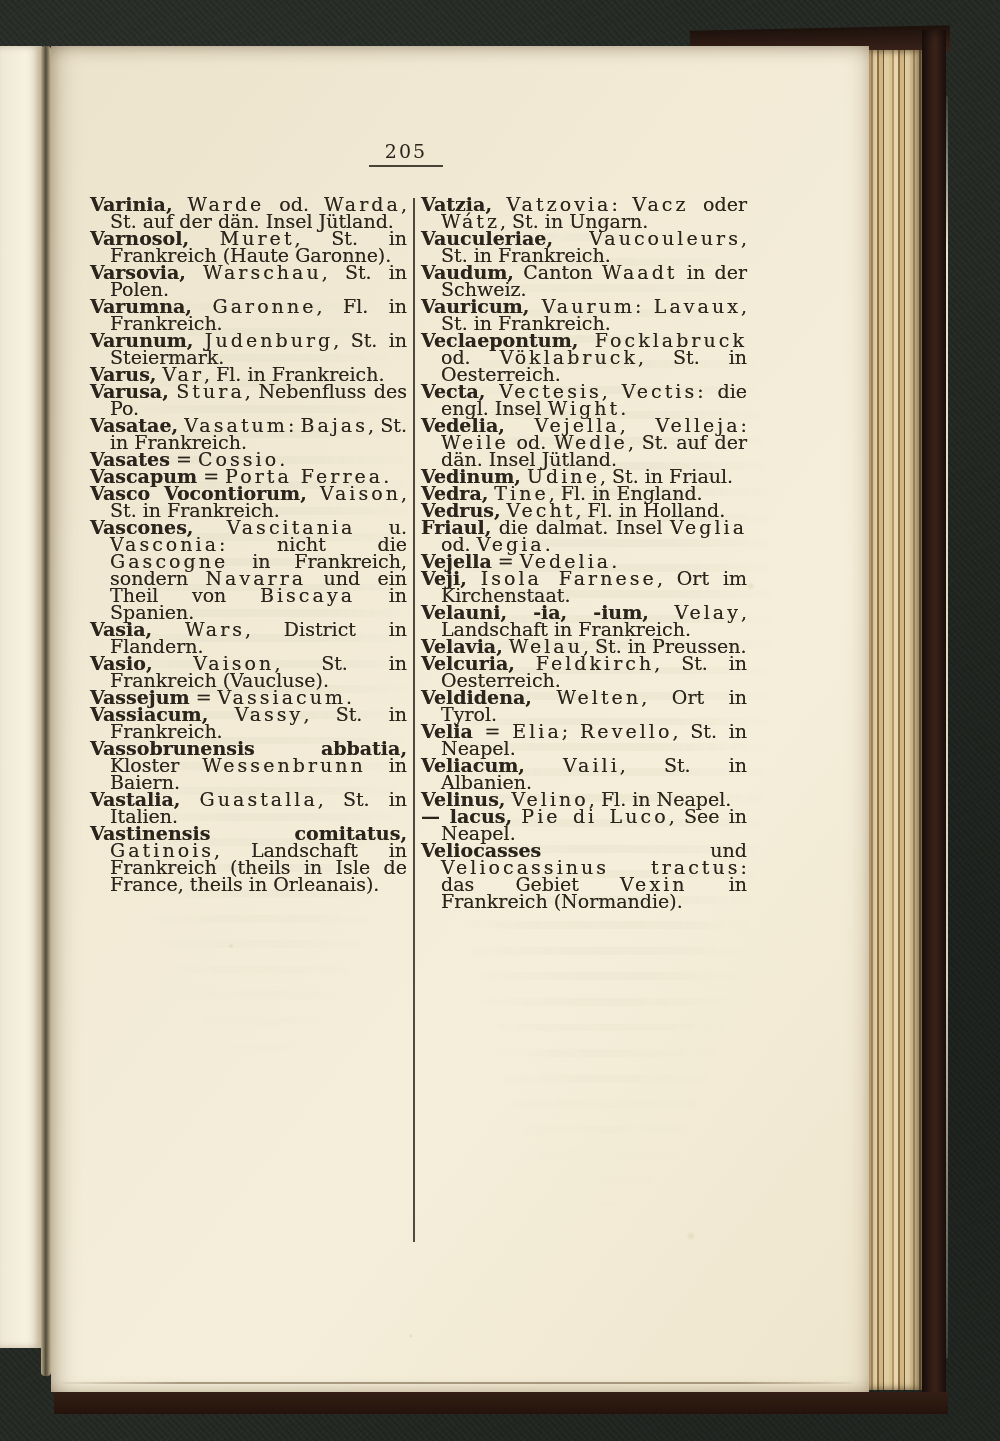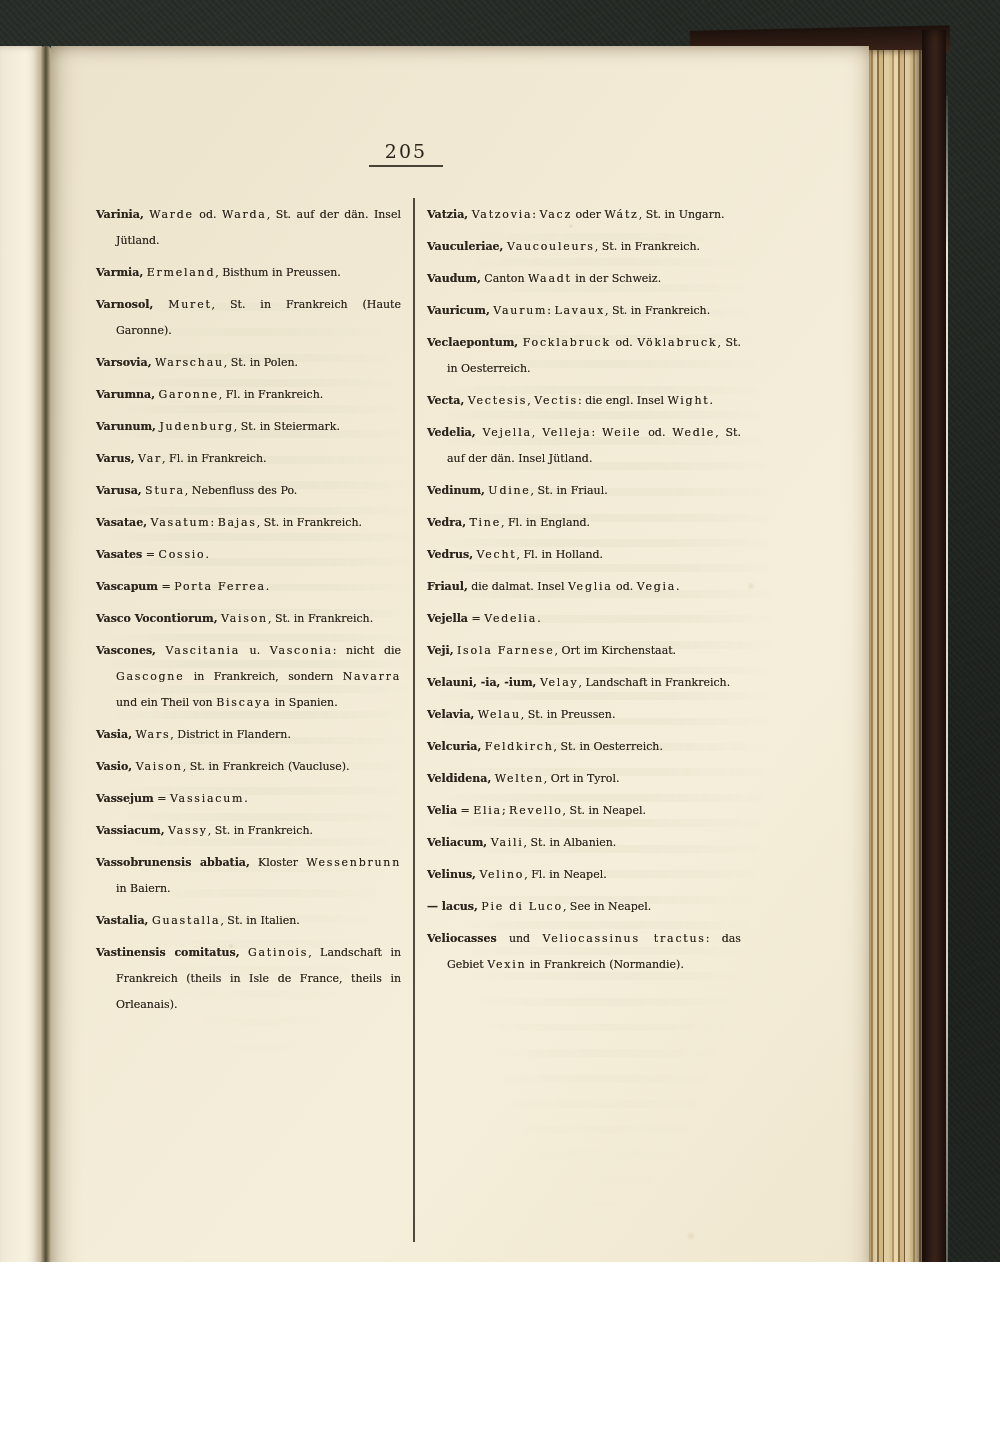--- a/index.html
+++ b/index.html
@@ -1,17 +1,17 @@
 <!DOCTYPE html>
 <html><head>
 <meta charset="utf-8">
 <style>
   html,body{margin:0;padding:0;}
   #canvas{
-    position:relative;width:1000px;height:1262px;overflow:hidden;
+    position:relative;width:1000px;height:1441px;overflow:hidden;
     background-color:#262b26;
     background-image:
       radial-gradient(circle at 15% 20%, rgba(255,255,255,0.03), transparent 45%),
       radial-gradient(circle at 80% 70%, rgba(0,0,0,0.25), transparent 60%),
       repeating-linear-gradient(47deg, rgba(0,0,0,.12) 0 2px, transparent 2px 5px),
       repeating-linear-gradient(-43deg, rgba(255,255,255,.015) 0 1px, transparent 1px 4px);
     font-family:"DejaVu Serif","Liberation Serif",serif;
   }
   
   #cover-top{position:absolute;left:690px;top:28px;width:260px;height:26px;
@@ -58,21 +58,21 @@
   #ghost-right{left:390px;top:180px;width:330px;height:980px;}
   
   #page-number-wrap{position:absolute;left:300px;top:94px;width:110px;text-align:center;}
   #page-number{display:inline-block;font-size:19px;letter-spacing:2px;color:#2b241c;
     padding:0 16px 3px 16px;border-bottom:2px solid rgba(43,36,28,.85);}
   #text-columns{position:absolute;left:39px;top:150px;width:660px;display:flex;}
   .col{color:#2b241c;}
   #col-left{width:317px;}
   #col-divider{width:2px;height:1044px;background:rgba(40,32,22,.8);margin:2px 6px 0 6px;}
   #col-right{width:326px;}
-  .entry{margin:6px;text-align:justify;font-size:11px;line-height:26px;
+  .entry{margin:0;text-align:justify;font-size:19px;line-height:17px;
     text-indent:-20px;padding-left:20px;color:#2b241c;
     text-shadow:0 0 .4px rgba(43,36,28,.55);}
   .seg.b{font-weight:bold;}
   .seg.g{letter-spacing:.16em;}
   #page-bottom-edge-line{position:absolute;left:12px;top:1336px;width:790px;height:2px;
     background:linear-gradient(to right,rgba(100,80,50,.05),rgba(100,80,50,.5) 15%,rgba(100,80,50,.5) 85%,rgba(100,80,50,.05));}
 </style>
 </head>
 <body>
 
@@ -90,21 +90,20 @@
     <div id="ghost-left" class="ghost"></div>
     <div id="ghost-right" class="ghost"></div>
 
     <div id="page-number-wrap">
       <span id="page-number">205</span>
     </div>
 
     <div id="text-columns">
       <div id="col-left" class="col">
           <p class="entry"><span class="seg b">Varinia,</span><span class="seg n"> </span><span class="seg g">Warde</span><span class="seg n"> od. </span><span class="seg g">Warda</span><span class="seg n">, St. auf der dän. Insel Jütland.</span></p>
-          <p class="entry"><span class="seg b">Varmia,</span><span class="seg n"> </span><span class="seg g">Ermeland</span><span class="seg n">, Bisthum in Preussen.</span></p>
           <p class="entry"><span class="seg b">Varnosol,</span><span class="seg n"> </span><span class="seg g">Muret</span><span class="seg n">, St. in Frankreich (Haute Garonne).</span></p>
           <p class="entry"><span class="seg b">Varsovia,</span><span class="seg n"> </span><span class="seg g">Warschau</span><span class="seg n">, St. in Polen.</span></p>
           <p class="entry"><span class="seg b">Varumna,</span><span class="seg n"> </span><span class="seg g">Garonne</span><span class="seg n">, Fl. in Frankreich.</span></p>
           <p class="entry"><span class="seg b">Varunum,</span><span class="seg n"> </span><span class="seg g">Judenburg</span><span class="seg n">, St. in Steiermark.</span></p>
           <p class="entry"><span class="seg b">Varus,</span><span class="seg n"> </span><span class="seg g">Var</span><span class="seg n">, Fl. in Frankreich.</span></p>
           <p class="entry"><span class="seg b">Varusa,</span><span class="seg n"> </span><span class="seg g">Stura</span><span class="seg n">, Nebenfluss des Po.</span></p>
           <p class="entry"><span class="seg b">Vasatae,</span><span class="seg n"> </span><span class="seg g">Vasatum</span><span class="seg n">: </span><span class="seg g">Bajas</span><span class="seg n">, St. in Frankreich.</span></p>
           <p class="entry"><span class="seg b">Vasates</span><span class="seg n"> = </span><span class="seg g">Cossio</span><span class="seg n">.</span></p>
           <p class="entry"><span class="seg b">Vascapum</span><span class="seg n"> = </span><span class="seg g">Porta Ferrea</span><span class="seg n">.</span></p>
           <p class="entry"><span class="seg b">Vasco Vocontiorum,</span><span class="seg n"> </span><span class="seg g">Vaison</span><span class="seg n">, St. in Frankreich.</span></p>

